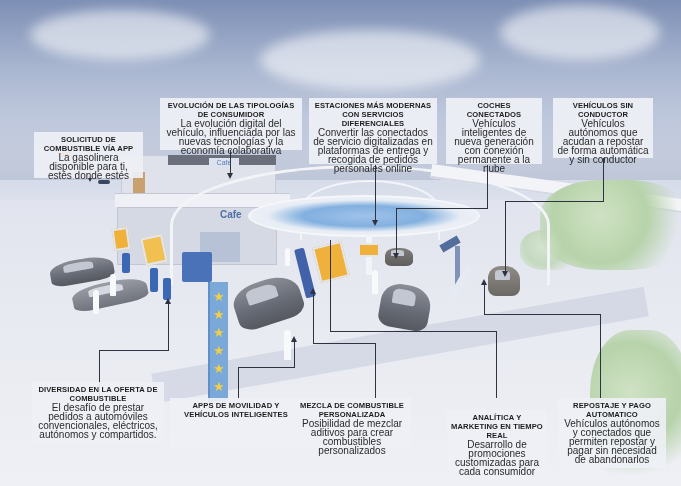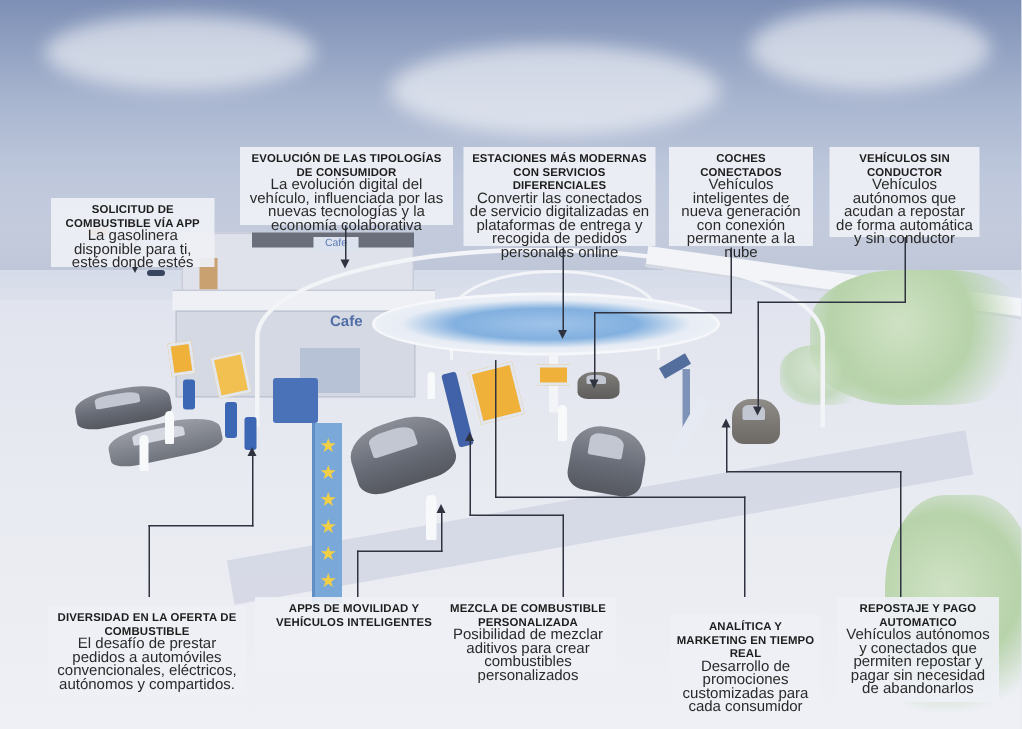--- a/index.html
+++ b/index.html
@@ -199,21 +199,21 @@
   </div>
   <div class="callout" style="left:446px;top:98px;width:96px;height:66px;">
     <div class="ttl">COCHES CONECTADOS</div>
     <div class="desc">Vehículos inteligentes de nueva generación con conexión permanente a la nube</div>
   </div>
   <div class="callout" style="left:553px;top:98px;width:100px;height:60px;">
     <div class="ttl">VEHÍCULOS SIN CONDUCTOR</div>
     <div class="desc">Vehículos autónomos que acudan a repostar de forma automática y sin conductor</div>
   </div>
 
-  <div class="callout" style="left:32px;top:404px;width:132px;height:60px;">
+  <div class="callout" style="left:32px;top:382px;width:132px;height:60px;">
     <div class="ttl">DIVERSIDAD EN LA OFERTA DE COMBUSTIBLE</div>
     <div class="desc">El desafío de prestar pedidos a automóviles convencionales, eléctricos, autónomos y compartidos.</div>
   </div>
   <div class="callout" style="left:170px;top:398px;width:132px;height:50px;">
     <div class="ttl">APPS DE MOVILIDAD Y VEHÍCULOS INTELIGENTES</div>
   </div>
   <div class="callout" style="left:293px;top:398px;width:118px;height:50px;">
     <div class="ttl">MEZCLA DE COMBUSTIBLE PERSONALIZADA</div>
     <div class="desc">Posibilidad de mezclar aditivos para crear combustibles personalizados</div>
   </div>

